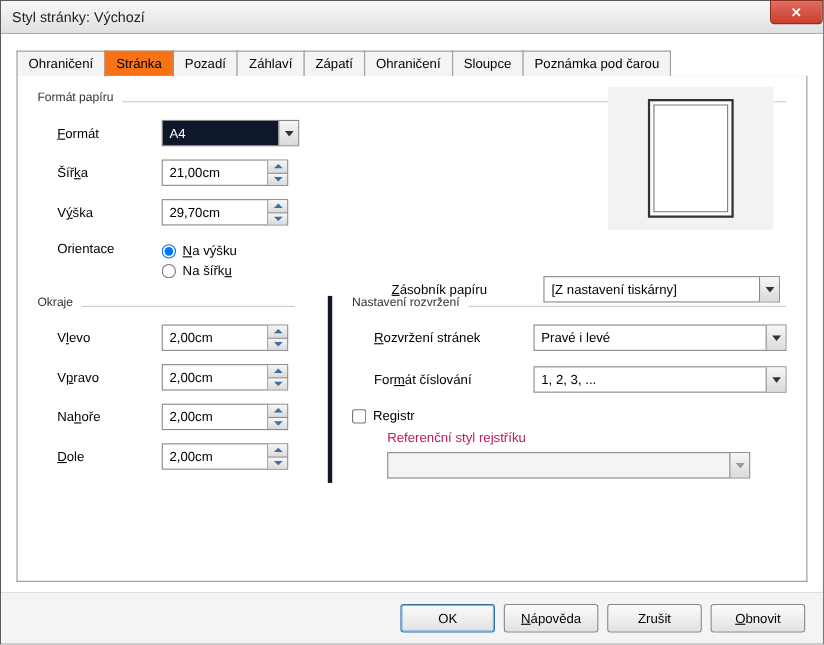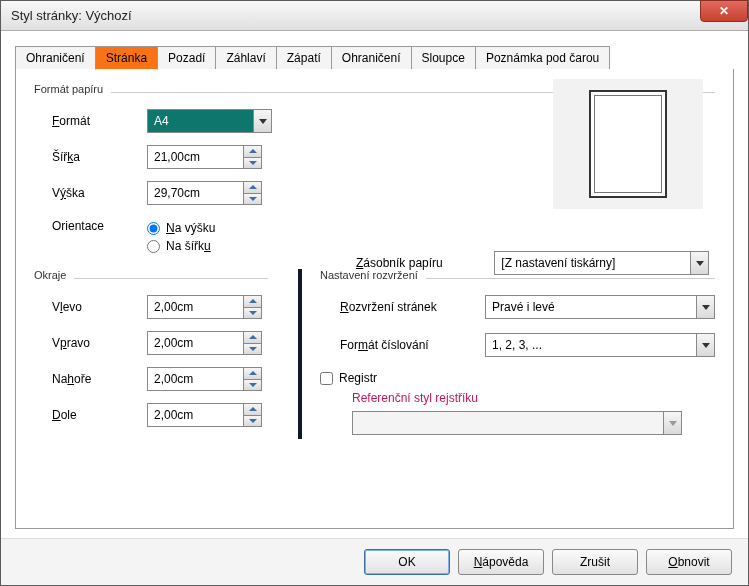--- a/index.html
+++ b/index.html
@@ -124,21 +124,21 @@
     align-items: center;
     font-size: 12px;
   }
   .combo {
     width: 125px;
     position: relative;
     padding: 0;
     cursor: pointer;
   }
   .combo.selected .combo-val {
-    background: #0f766e;
+    background: #0f172a;
     color: #fff;
   }
   .combo .combo-val {
     flex: 1;
     padding: 0 6px;
     height: 100%;
     display: flex;
     align-items: center;
   }
   .combo .combo-btn {

